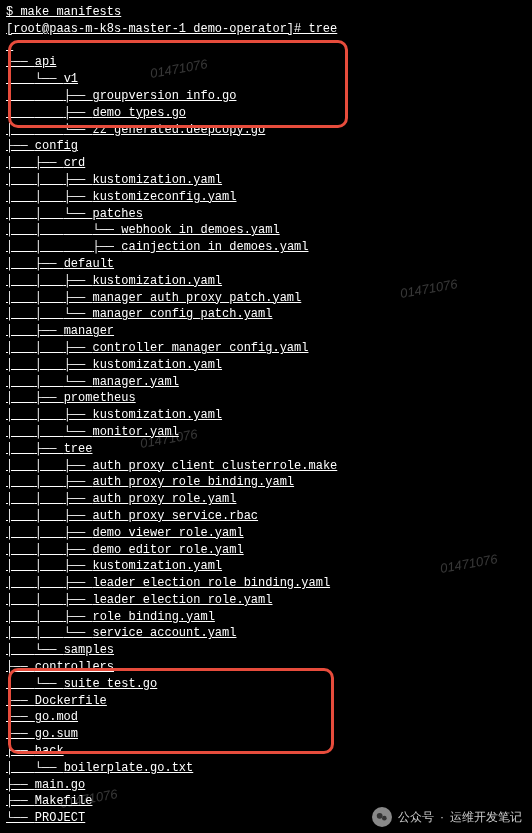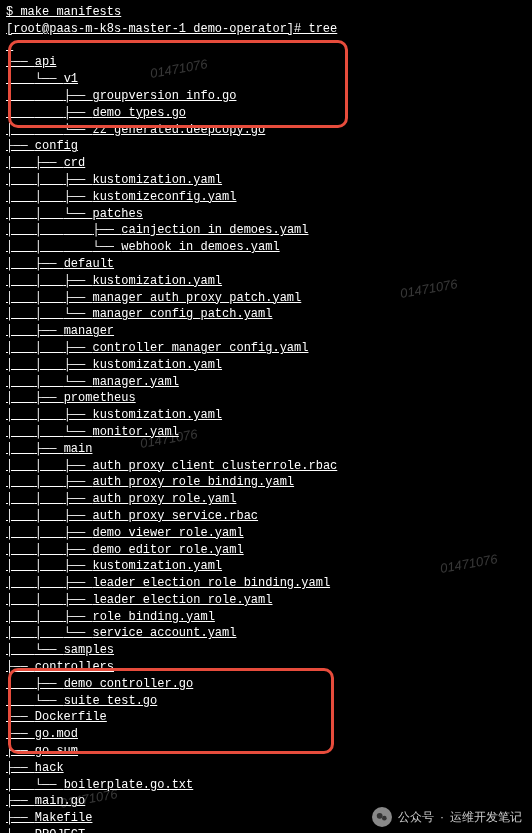--- a/index.html
+++ b/index.html
@@ -78,54 +78,53 @@
   <div class="line"><span>│   </span><span>    </span><span>├── </span><span>groupversion_info.go</span></div>
   <div class="line"><span>│   </span><span>    </span><span>├── </span><span>demo_types.go</span></div>
   <div class="line"><span>│   </span><span>    </span><span>└── </span><span>zz_generated.deepcopy.go</span></div>
 
   <div class="line"><span>├── </span><span>config</span></div>
 
   <div class="line"><span>│   </span><span>├── </span><span>crd</span></div>
   <div class="line"><span>│   </span><span>│   </span><span>├── </span><span>kustomization.yaml</span></div>
   <div class="line"><span>│   </span><span>│   </span><span>├── </span><span>kustomizeconfig.yaml</span></div>
   <div class="line"><span>│   </span><span>│   </span><span>└── </span><span>patches</span></div>
+  <div class="line"><span>│   </span><span>│   </span><span>    </span><span>└── </span><span>webhook_in_demoes.yaml</span></div>
   <div class="line"><span>│   </span><span>│   </span><span>    </span><span>├── </span><span>cainjection_in_demoes.yaml</span></div>
-  <div class="line"><span>│   </span><span>│   </span><span>    </span><span>└── </span><span>webhook_in_demoes.yaml</span></div>
 
   <div class="line"><span>│   </span><span>├── </span><span>default</span></div>
   <div class="line"><span>│   </span><span>│   </span><span>├── </span><span>kustomization.yaml</span></div>
   <div class="line"><span>│   </span><span>│   </span><span>├── </span><span>manager_auth_proxy_patch.yaml</span></div>
   <div class="line"><span>│   </span><span>│   </span><span>└── </span><span>manager_config_patch.yaml</span></div>
 
   <div class="line"><span>│   </span><span>├── </span><span>manager</span></div>
   <div class="line"><span>│   </span><span>│   </span><span>├── </span><span>controller_manager_config.yaml</span></div>
   <div class="line"><span>│   </span><span>│   </span><span>├── </span><span>kustomization.yaml</span></div>
   <div class="line"><span>│   </span><span>│   </span><span>└── </span><span>manager.yaml</span></div>
 
   <div class="line"><span>│   </span><span>├── </span><span>prometheus</span></div>
   <div class="line"><span>│   </span><span>│   </span><span>├── </span><span>kustomization.yaml</span></div>
   <div class="line"><span>│   </span><span>│   </span><span>└── </span><span>monitor.yaml</span></div>
 
-  <div class="line"><span>│   </span><span>├── </span><span>main</span></div>
-  <div class="line"><span>│   </span><span>│   </span><span>├── </span><span>auth_proxy_client_clusterrole.rbac</span></div>
+  <div class="line"><span>│   </span><span>├── </span><span>tree</span></div>
+  <div class="line"><span>│   </span><span>│   </span><span>├── </span><span>auth_proxy_client_clusterrole.make</span></div>
   <div class="line"><span>│   </span><span>│   </span><span>├── </span><span>auth_proxy_role_binding.yaml</span></div>
   <div class="line"><span>│   </span><span>│   </span><span>├── </span><span>auth_proxy_role.yaml</span></div>
   <div class="line"><span>│   </span><span>│   </span><span>├── </span><span>auth_proxy_service.rbac</span></div>
   <div class="line"><span>│   </span><span>│   </span><span>├── </span><span>demo_viewer_role.yaml</span></div>
   <div class="line"><span>│   </span><span>│   </span><span>├── </span><span>demo_editor_role.yaml</span></div>
   <div class="line"><span>│   </span><span>│   </span><span>├── </span><span>kustomization.yaml</span></div>
   <div class="line"><span>│   </span><span>│   </span><span>├── </span><span>leader_election_role_binding.yaml</span></div>
   <div class="line"><span>│   </span><span>│   </span><span>├── </span><span>leader_election_role.yaml</span></div>
   <div class="line"><span>│   </span><span>│   </span><span>├── </span><span>role_binding.yaml</span></div>
   <div class="line"><span>│   </span><span>│   </span><span>└── </span><span>service_account.yaml</span></div>
 
   <div class="line"><span>│   </span><span>└── </span><span>samples</span></div>
 
   <div class="line"><span>├── </span><span>controllers</span></div>
-  <div class="line"><span>│   </span><span>├── </span><span>demo_controller.go</span></div>
   <div class="line"><span>│   </span><span>└── </span><span>suite_test.go</span></div>
 
   <div class="line"><span>├── </span><span>Dockerfile</span></div>
   <div class="line"><span>├── </span><span>go.mod</span></div>
   <div class="line"><span>├── </span><span>go.sum</span></div>
 
   <div class="line"><span>├── </span><span>hack</span></div>
   <div class="line"><span>│   </span><span>└── </span><span>boilerplate.go.txt</span></div>
 
   <div class="line"><span>├── </span><span>main.go</span></div>

